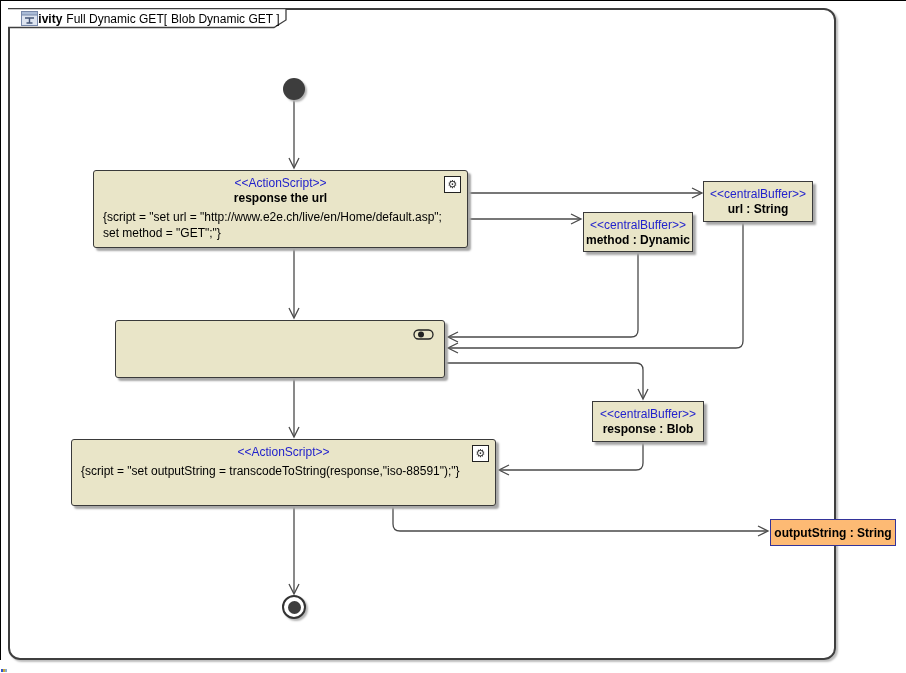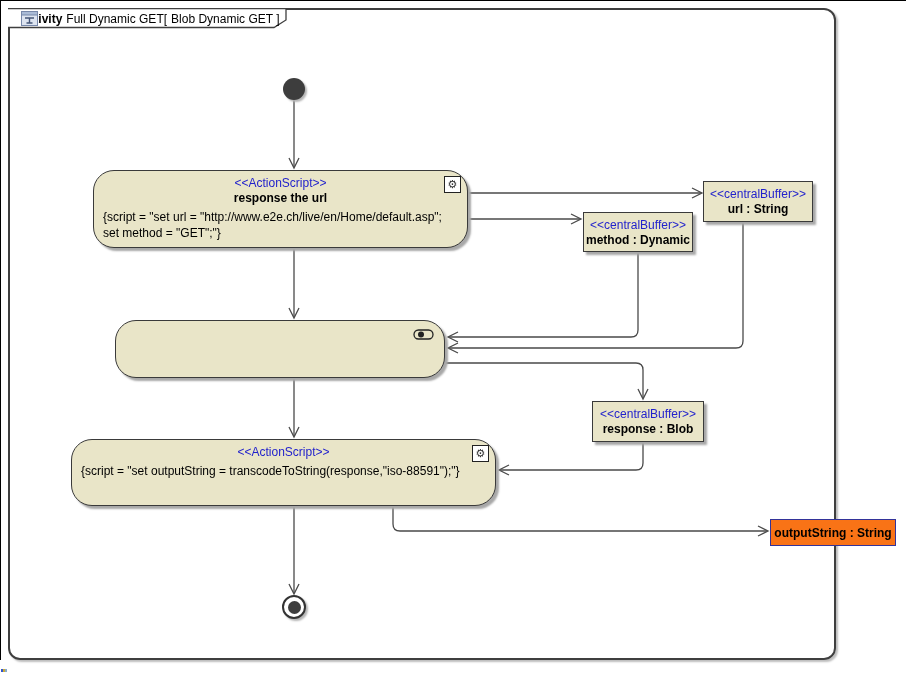--- a/index.html
+++ b/index.html
@@ -33,21 +33,21 @@
   #edges{position:absolute;left:0;top:0;z-index:2;pointer-events:none;}
   #edges path{fill:none;stroke:#4a4a4a;stroke-width:1.3;}
 
   
   .node{
     position:absolute;box-sizing:border-box;
     background:#e9e5c8;border:1.5px solid #3a3a3a;
     box-shadow:3px 3px 2px #a8a8a8;
     font-size:12px;color:#000;z-index:3;
   }
-  .action{border-radius:21px;}
+  .action{border-radius:3px;}
   .stereo{display:block;text-align:center;color:#2222cc;line-height:15px;}
   .nname{display:block;text-align:center;font-weight:bold;line-height:15px;}
   .script{display:block;text-align:left;padding:3px 9px 0 9px;line-height:16px;}
   .pad-top{padding-top:5px;}
 
   .icon-box{
     position:absolute;right:6px;top:5px;width:17px;height:17px;
     border:1.5px solid #222;background:#fff;box-sizing:border-box;
     display:flex;align-items:center;justify-content:center;
     font-size:11px;line-height:11px;color:#333;
@@ -64,21 +64,21 @@
     position:absolute;left:282px;top:595px;width:24px;height:24px;
     box-sizing:border-box;border:2px solid #333;border-radius:50%;
     background:#fff;box-shadow:2px 2px 2px #b5b5b5;z-index:3;
     display:flex;align-items:center;justify-content:center;
   }
   #final-node .dot{width:13px;height:13px;background:#3d3d3d;border-radius:50%;}
 
   
   #output-param{
     position:absolute;left:770px;top:519px;width:126px;height:27px;
-    box-sizing:border-box;background:#f97316;border:1.5px solid #333399;
+    box-sizing:border-box;background:#fdba74;border:1.5px solid #333399;
     z-index:4;display:flex;align-items:center;justify-content:center;
     font-size:12px;font-weight:bold;color:#000;
   }
 
   .artifact{position:absolute;left:1px;top:669px;width:6px;height:3px;z-index:5;
     background:linear-gradient(90deg,#3355cc 0 2px,#ccaa33 2px 4px,#88aacc 4px 6px);}
 </style>
 </head>
 <body>
 

